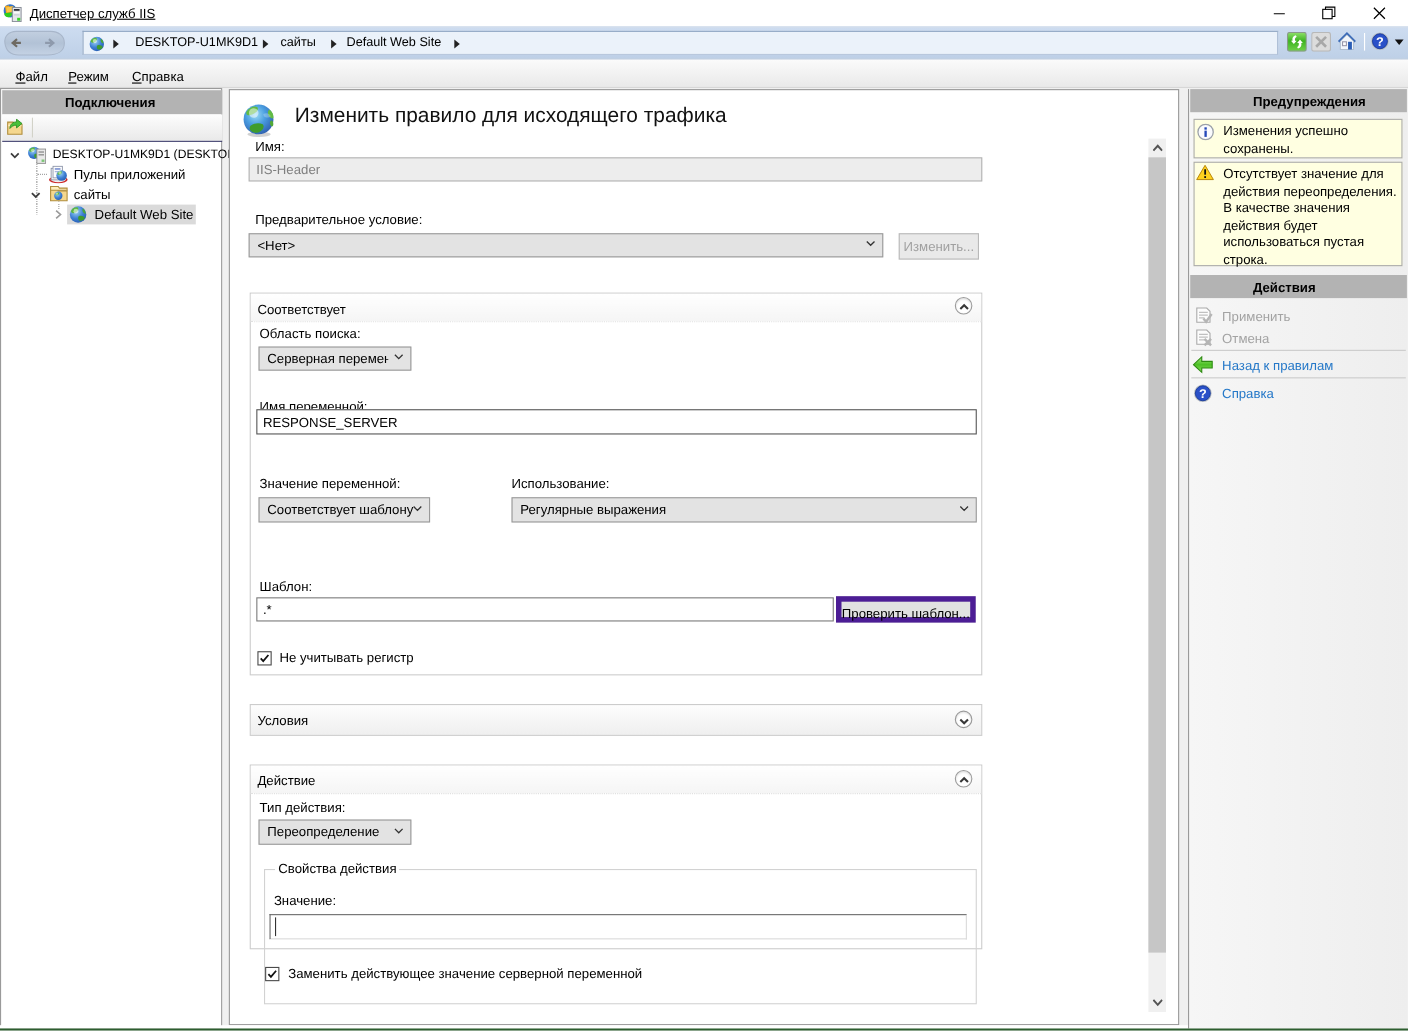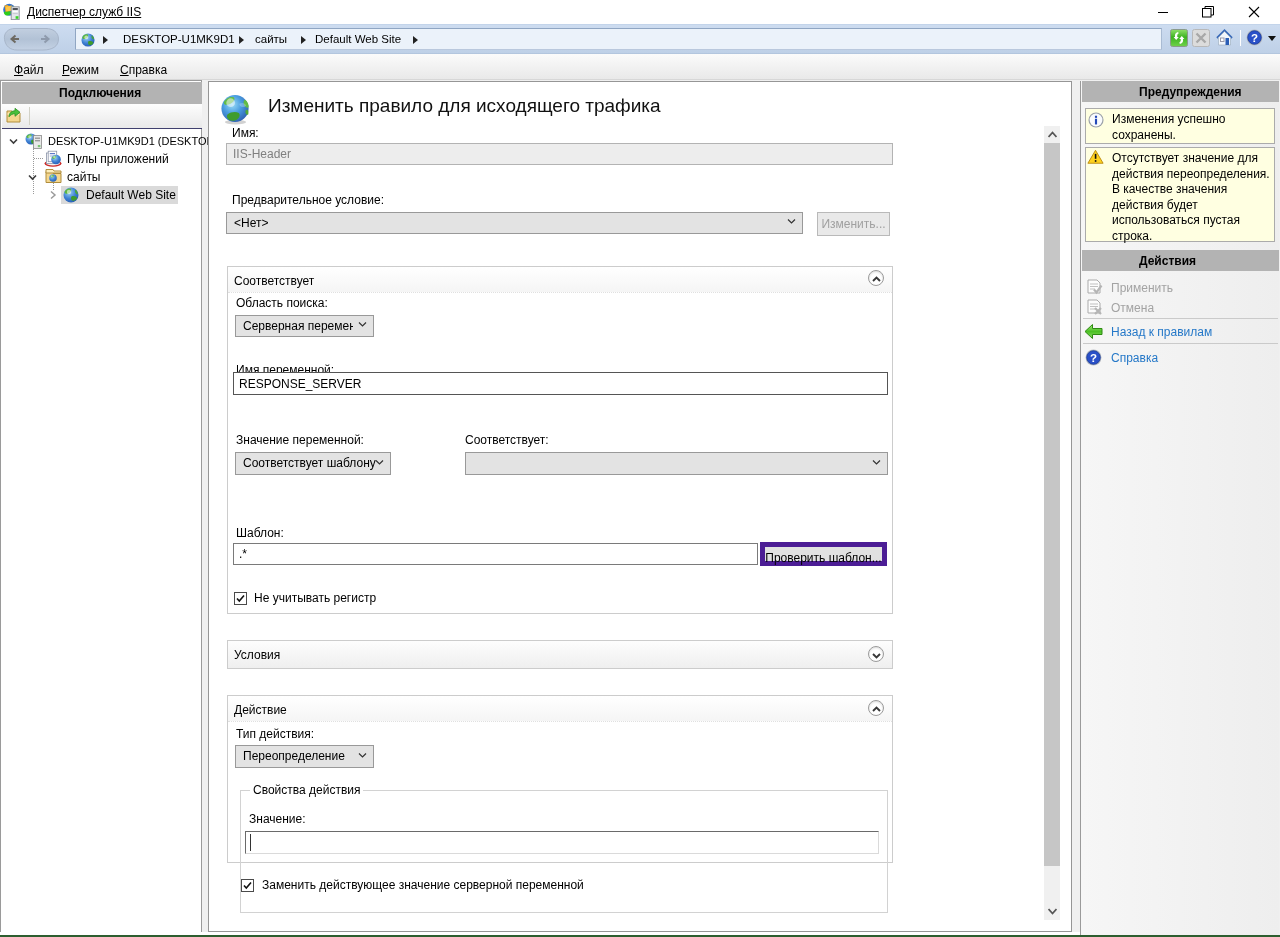--- a/index.html
+++ b/index.html
@@ -292,28 +292,29 @@
       <svg class="cv" viewBox="0 0 9 9">
           <path d="M1 2.5 L4.5 6 L8 2.5" fill="none" stroke="#333" stroke-width="1.2"></path>
         </svg>
     </div>
     <span class="abs lbl" style="left:8px;top:96px">Имя переменной:</span>
     <div class="abs input" style="left:5px;top:105px;width:655px;height:23px;border-color:#555555">
         <span class="abs" style="left:5px;top:4px">RESPONSE_SERVER</span>
       </div>
 
     <span class="abs lbl" style="left:8px;top:166px">Значение переменной:</span>
-    <span class="abs lbl" style="left:237px;top:166px">Соответствует:</span>
+    <span class="abs lbl" style="left:237px;top:166px">Использование:</span>
     <div class="abs combo" style="left:7px;top:185px;width:156px;height:23px">
       <span class="ct" style="right:13px">Соответствует шаблону</span>
       <svg class="cv" viewBox="0 0 9 9" style="top:5px">
           <path d="M1 2.5 L4.5 6 L8 2.5" fill="none" stroke="#333" stroke-width="1.2"></path>
         </svg>
     </div>
     <div class="abs combo" style="left:237px;top:185px;width:423px;height:23px">
+      <span class="ct">Регулярные выражения</span>
       <svg class="cv" viewBox="0 0 9 9" style="top:5px">
           <path d="M1 2.5 L4.5 6 L8 2.5" fill="none" stroke="#333" stroke-width="1.2"></path>
         </svg>
     </div>
 
     <span class="abs lbl" style="left:8px;top:259px">Шаблон:</span>
     <div class="abs input" style="left:5px;top:276px;width:525px;height:22px">
         <span class="abs" style="left:5px;top:3px">.*</span>
       </div>
     <div class="abs btn" style="left:532px;top:275px;width:127px;height:24px;padding-top:4px">Проверить шаблон...</div>

